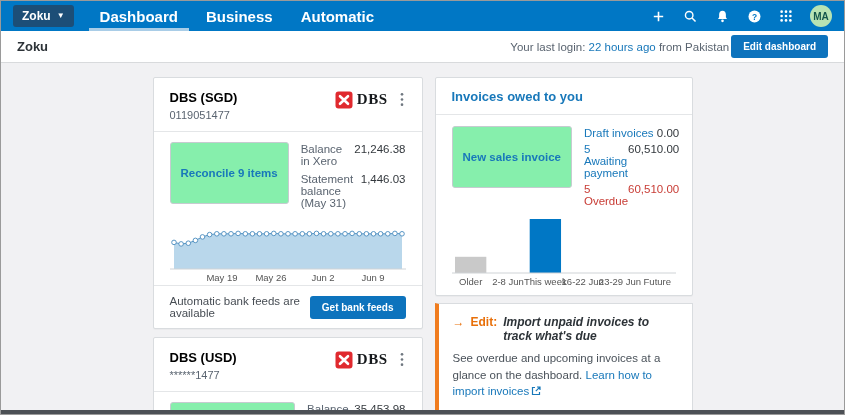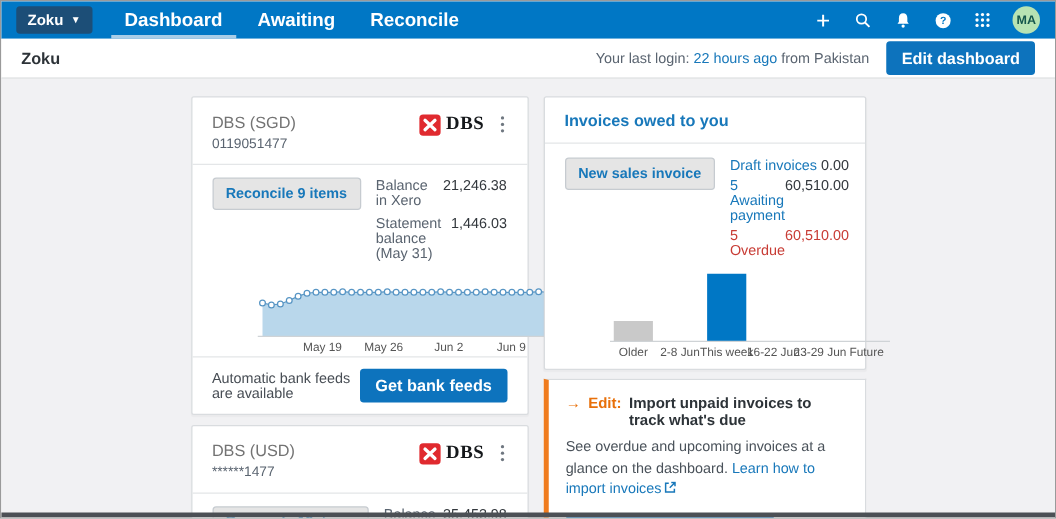--- a/index.html
+++ b/index.html
@@ -12,59 +12,59 @@
   .tabs{display:flex;height:30px;}
   .tab{color:#fff;font-size:15px;font-weight:bold;padding:0 14px;display:flex;align-items:center;position:relative;cursor:pointer;}
   .tab.active::after{content:"";position:absolute;left:3px;right:3px;bottom:0;height:3px;background:#a9cde7;}
   .nav-right{margin-left:auto;display:flex;align-items:center;gap:17px;padding-right:2px;}
   .nav-ic{display:flex;align-items:center;cursor:pointer;}
   .avatar{width:22px;height:22px;border-radius:50%;background:#b7e3b3;color:#14564c;font-size:10px;font-weight:bold;display:flex;align-items:center;justify-content:center;cursor:pointer;}
 
   
   .subheader{height:32px;background:#fff;border-bottom:1px solid #d8dadc;display:flex;align-items:center;padding:0 16px;box-sizing:border-box;}
   .page-title{font-size:13px;font-weight:bold;color:#2d3338;}
-  .sub-right{margin-left:auto;display:flex;align-items:center;gap:14px;}
+  .sub-right{margin-left:auto;display:flex;align-items:center;gap:2px;}
   .last-login{font-size:11.5px;color:#5a6470;}
   .link{color:#1878ba;text-decoration:none;cursor:pointer;}
-  .btn-primary{background:#0d73bd;color:#fff;font-size:13px;font-weight:bold;padding:6px 12px;border-radius:3px;border:none;cursor:pointer;font-family:"Liberation Sans",sans-serif;}
+  .btn-primary{background:#0d73bd;color:#fff;font-size:10px;font-weight:bold;padding:6px 12px;border-radius:3px;border:none;cursor:pointer;font-family:"Liberation Sans",sans-serif;}
 
   
   .content{background:#f1f1f3;height:351px;display:flex;justify-content:center;gap:12px;padding-top:14px;box-sizing:border-box;}
   .col-left{width:270px;display:flex;flex-direction:column;gap:8px;}
   .col-right{width:258px;display:flex;flex-direction:column;gap:7px;}
   .card{background:#fff;border:1px solid #d9dcdf;border-radius:2px;box-shadow:0 1px 1px rgba(0,0,0,.03);}
 
   .card-head{padding:12px 16px 10px;display:flex;align-items:flex-start;}
-  .acct-name{font-size:13px;font-weight:normal;color:#737373;cursor:pointer;}
+  .acct-name{font-size:13px;font-weight:bold;color:#000000;cursor:pointer;}
   .acct-num{font-size:11px;color:#5a6470;margin-top:4px;}
   .head-right{margin-left:auto;display:flex;align-items:center;gap:10px;}
   .divider{border-top:1px solid #e4e6e8;}
   .rec-row{padding:10px 16px 6px;display:flex;gap:12px;align-items:flex-start;}
-  .btn-outline{background:#e5e5e5;border:1px solid #c6cbd0;border-radius:3px;color:#1878ba;font-size:11.5px;font-weight:bold;padding:6px 10px;white-space:nowrap;cursor:pointer;font-family:"Liberation Sans",sans-serif;}
+  .btn-outline{background:#86efac;border:1px solid #c6cbd0;border-radius:3px;color:#1878ba;font-size:11.5px;font-weight:bold;padding:24px 10px;white-space:nowrap;cursor:pointer;font-family:"Liberation Sans",sans-serif;}
   .bal-block{flex:1;padding-top:1px;}
   .bal-row{display:flex;font-size:11.5px;margin-bottom:6px;}
   .bal-label{color:#5a6470;flex:1;}
   .bal-val{color:#33383d;text-align:right;}
-  .chart-box{padding:2px 16px 0;display:block;margin-left:36px;}
+  .chart-box{padding:2px 16px 0;display:block;}
   .chart-box svg{display:block;}
   .card-foot{padding:9px 16px;display:flex;align-items:center;}
   .foot-text{font-size:11.5px;color:#474d54;flex:1;}
 
   .panel-head{padding:11px 16px 10px;font-size:13px;font-weight:bold;color:#1878ba;}
   .panel-body{padding:11px 16px 4px;display:flex;gap:12px;align-items:flex-start;}
   .sum-block{flex:1;padding-top:1px;}
   .sum-row{display:flex;font-size:11.5px;margin-bottom:4px;}
   .sum-label{color:#1878ba;flex:1;cursor:pointer;}
   .sum-val{color:#33383d;text-align:right;}
   .red{color:#c83c35;}
 
   .callout{background:#fff;border:1px solid #d9dcdf;border-left:4px solid #f07c1e;padding:11px 14px 12px;}
   .callout-line1{font-size:12px;display:flex;gap:6px;align-items:baseline;}
   .next-arrow,.next-label{color:#e8700a;font-weight:bold;}
-  .callout-title{color:#2d3338;font-weight:bold;}
+  .callout-title{color:#2d3338;font-weight:bold;font-style:italic;}
   .callout-body{font-size:11.5px;color:#4a525a;margin-top:7px;line-height:1.45;}
   .ext-ic{display:inline-block;vertical-align:-1px;margin-left:2px;}
   .callout-actions{margin-top:10px;display:flex;align-items:center;gap:20px;}
 
   .bottom-strip{position:absolute;left:0;right:0;bottom:0;height:4px;background:#4c5055;z-index:5;}
 
   .dbs-logo{display:flex;align-items:center;gap:4px;}
   .dbs-text{font-family:"Liberation Serif",serif;font-weight:bold;font-size:15px;color:#15181b;letter-spacing:.5px;}
   .kebab{display:flex;align-items:center;padding:2px;cursor:pointer;}
 </style>
@@ -73,22 +73,22 @@
 
 <div class="frame">
 
   <nav class="topnav">
     <div class="org-switcher">
       <span>Zoku</span>
       <span class="caret">▼</span>
     </div>
     <div class="tabs">
       <div class="tab active">Dashboard</div>
-      <div class="tab">Awaiting</div>
-      <div class="tab">Reconcile</div>
+      <div class="tab">Business</div>
+      <div class="tab">Automatic</div>
     </div>
     <div class="nav-right">
       <span class="nav-ic">
         <svg width="15" height="15" viewBox="0 0 16 16">
             <path d="M8 3v10M3 8h10" stroke="#fff" stroke-width="1.7" fill="none"></path>
           </svg>
       </span>
       <span class="nav-ic">
         <svg width="15" height="15" viewBox="0 0 16 16">
             <circle cx="6.6" cy="6.6" r="4" stroke="#fff" stroke-width="1.5" fill="none"></circle>

